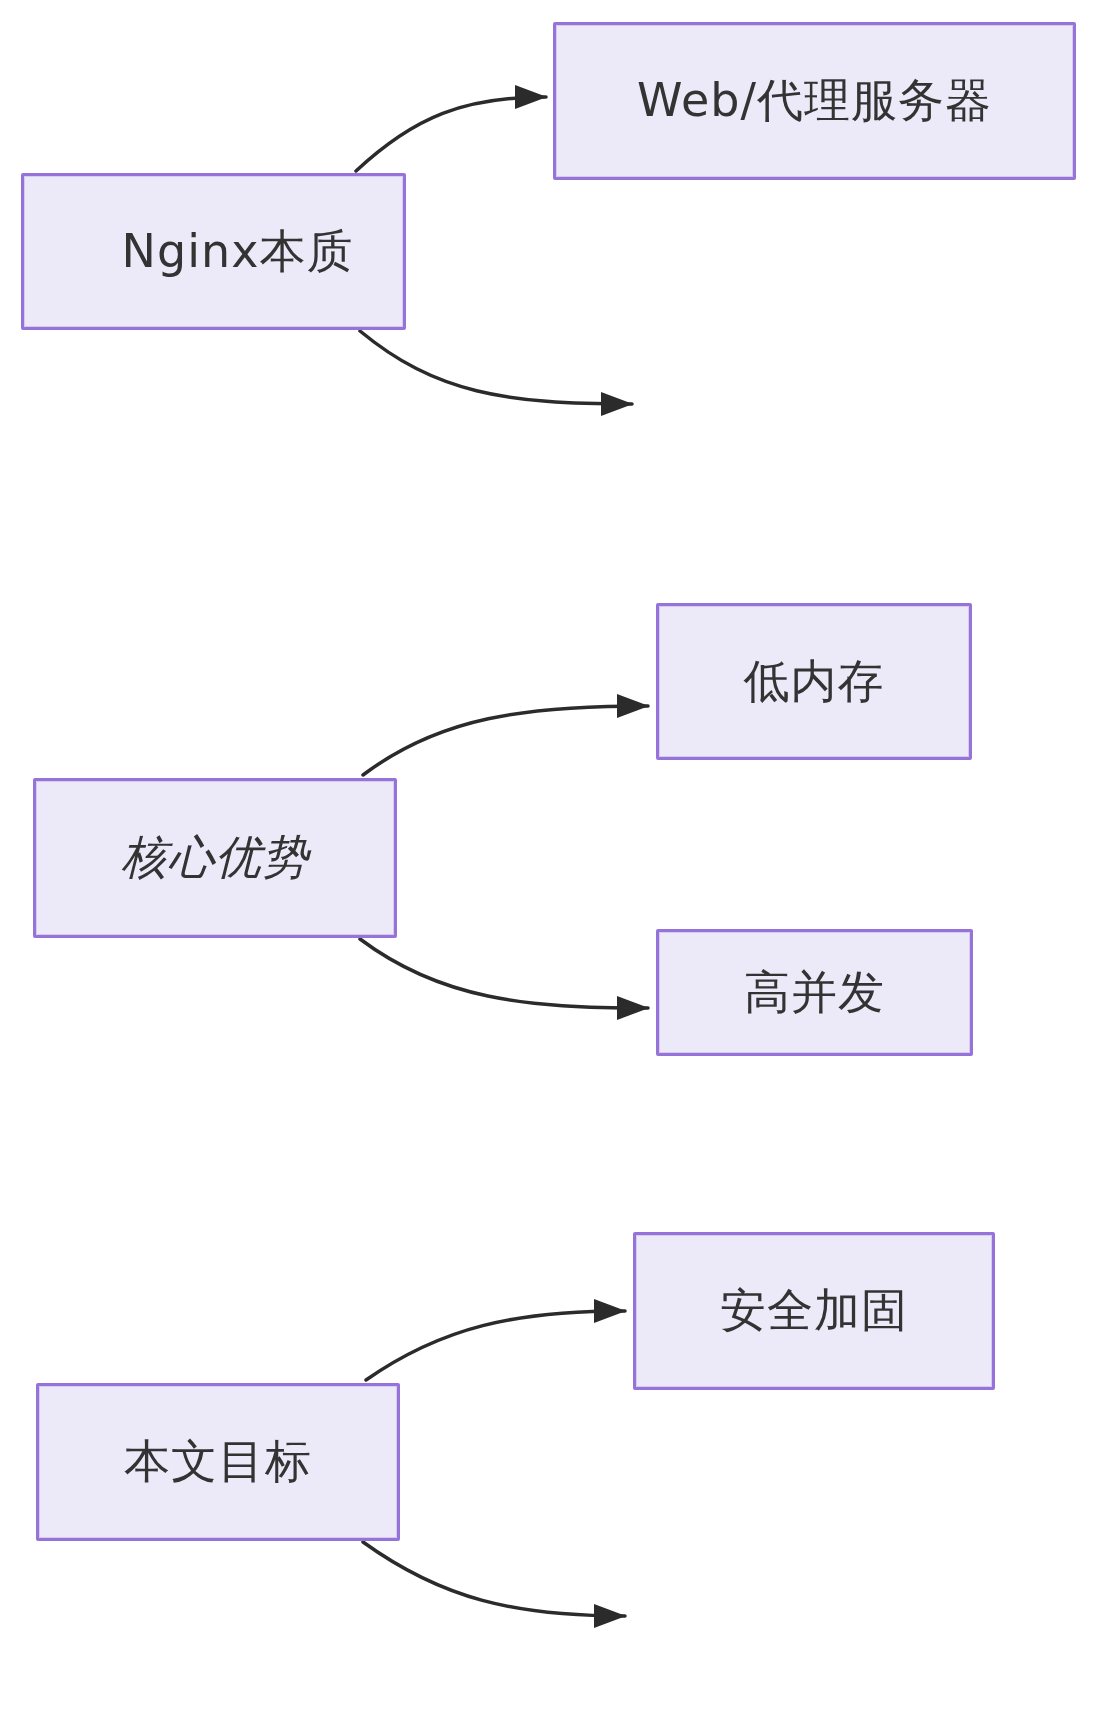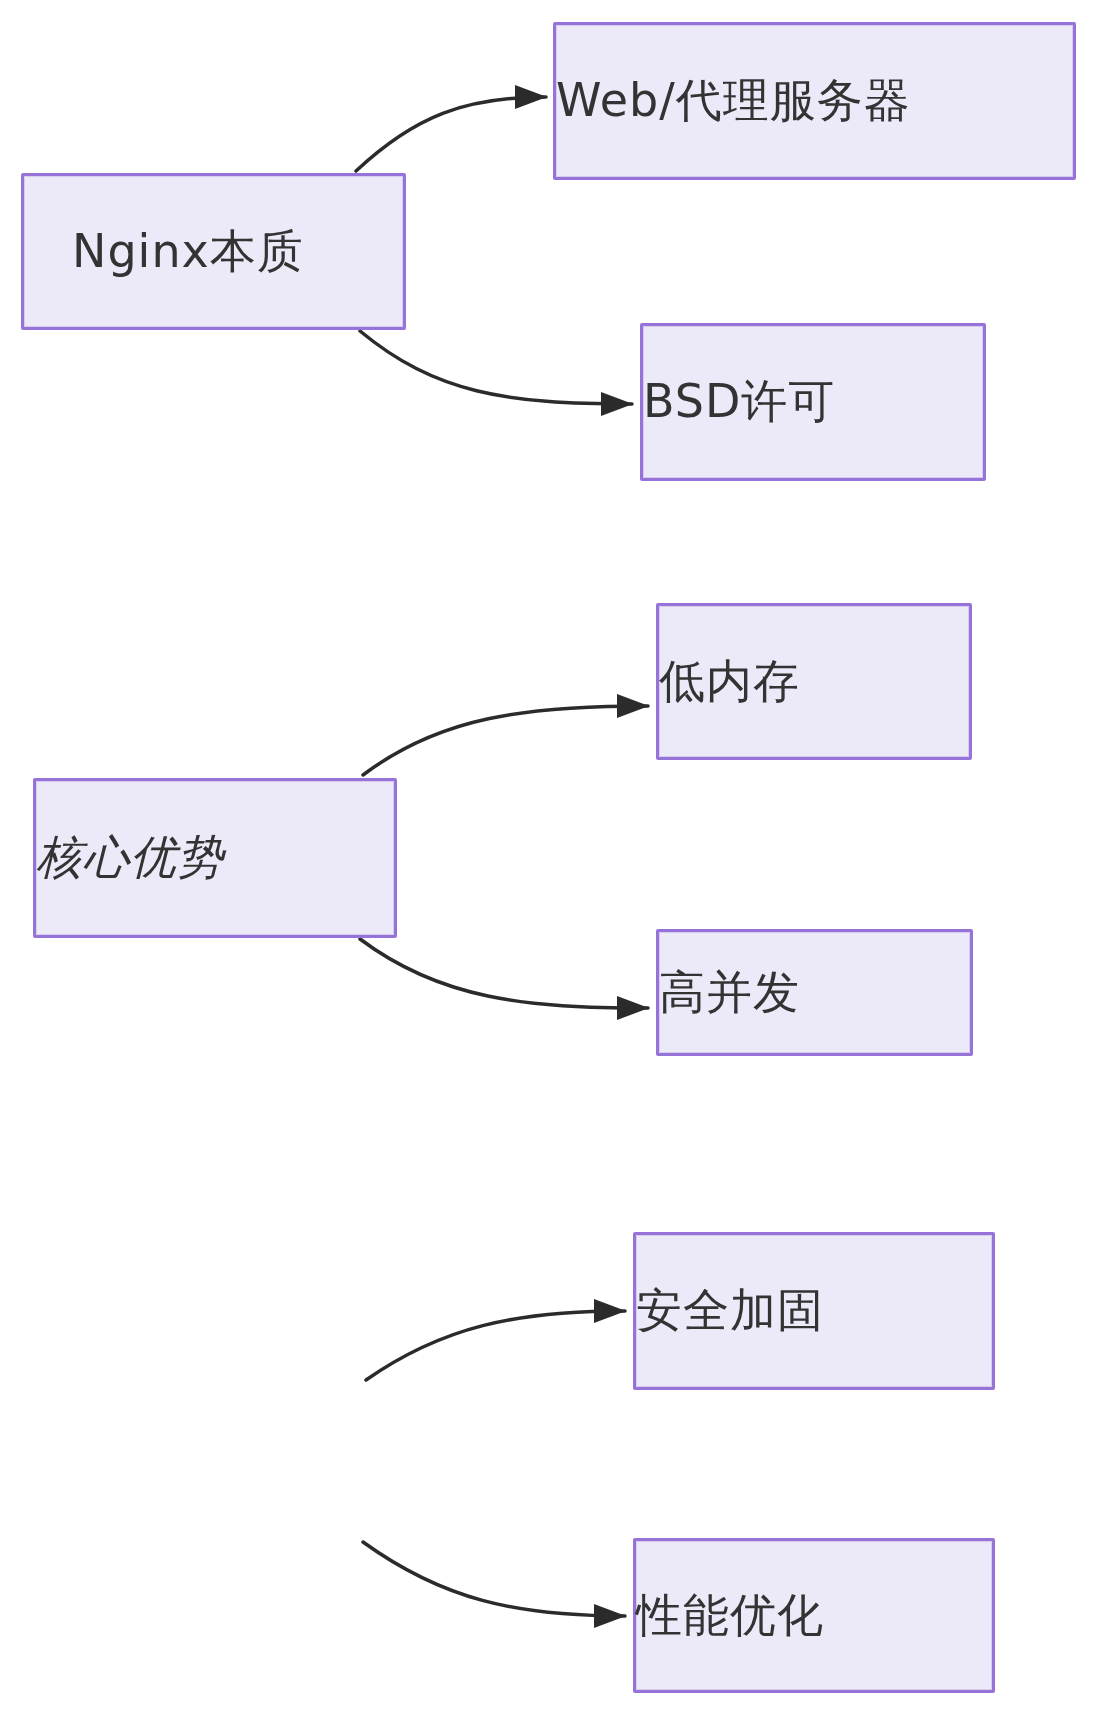--- a/index.html
+++ b/index.html
@@ -25,21 +25,21 @@
     width: 1098px; height: 1718px;
     pointer-events: none;
   }
   .node {
     position: absolute;
     background: var(--node-fill);
     border: 3px solid var(--node-border);
     border-radius: 2px;
     display: flex;
     align-items: center;
-    justify-content: flex-start;
+    justify-content: center;
     font-size: 46px;
     color: var(--text-color);
     letter-spacing: 1px;
     white-space: nowrap;
     box-shadow: inset 0 0 0 1px rgba(150,115,216,0.25);
   }
   
   .n-nginx    { left:  21px; top:  173px; width: 385px; height: 157px; padding-left: 48px; }
   .n-web      { left: 553px; top:   22px; width: 523px; height: 158px; }
   .n-bsd      { left: 640px; top:  323px; width: 346px; height: 158px; }
@@ -72,38 +72,35 @@
   </svg>
 
   <div class="node n-nginx">
     <span>Nginx本质</span>
   </div>
 
   <div class="node n-web">
     <span>Web/代理服务器</span>
   </div>
 
-  <div class="node n-bsd">
-    <span>BSD许可</span>
-  </div>
 
   <div class="node n-core">
     <span>核心优势</span>
   </div>
 
   <div class="node n-lowmem">
     <span>低内存</span>
   </div>
 
   <div class="node n-highconc">
     <span>高并发</span>
   </div>
 
+  <div class="node n-goal">
+    <span>本文目标</span>
+  </div>
 
   <div class="node n-secure">
     <span>安全加固</span>
   </div>
 
-  <div class="node n-perf">
-    <span>性能优化</span>
-  </div>
 
 </div>
 
 </body></html>

